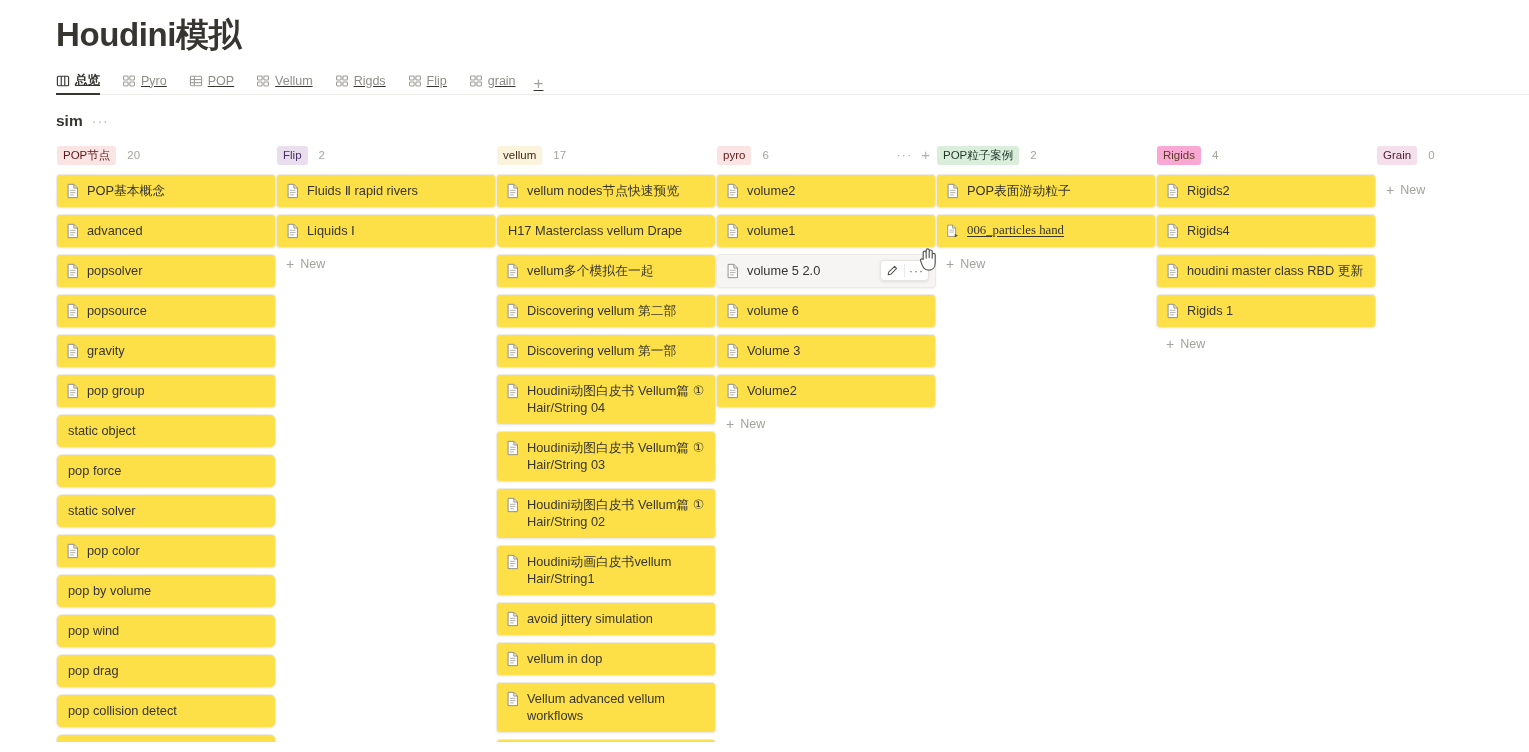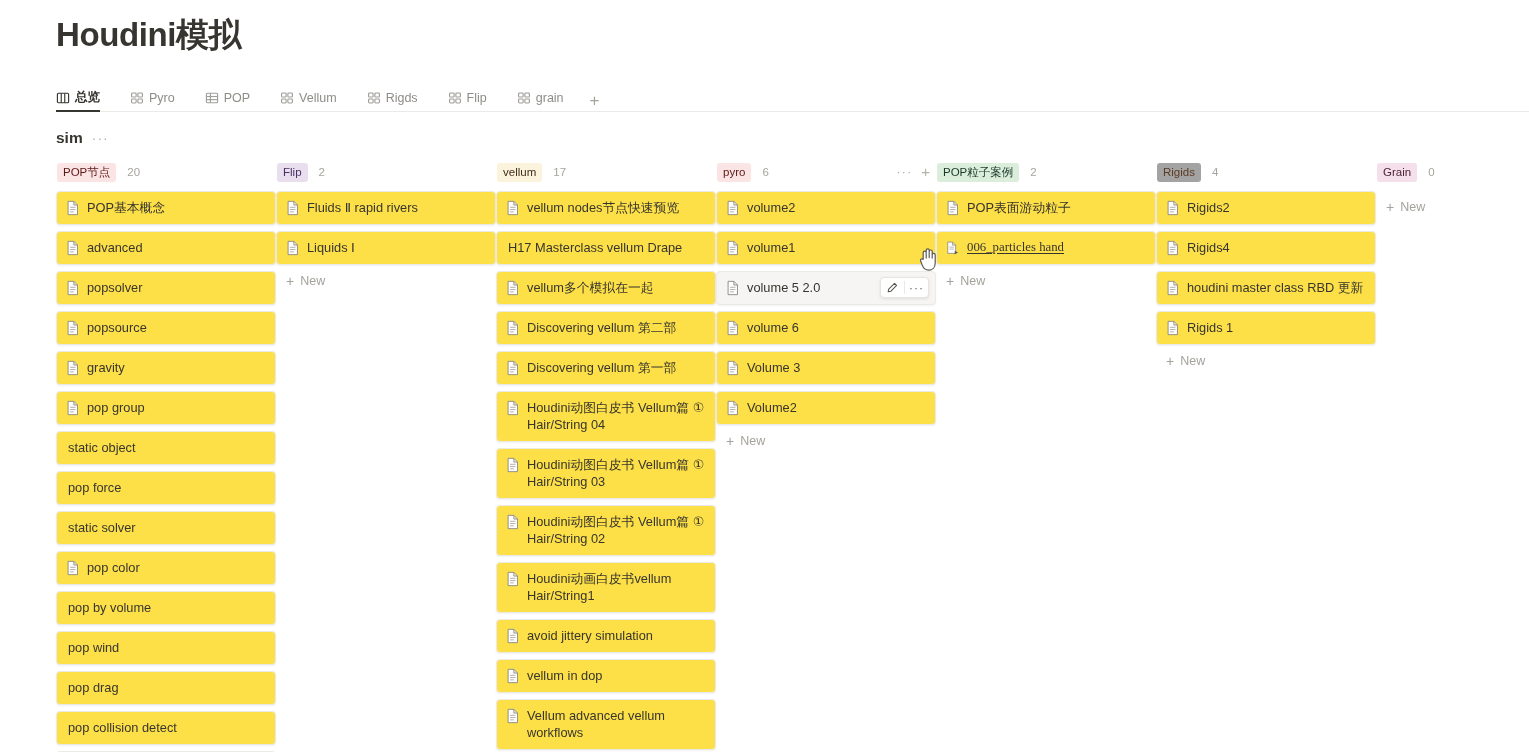--- a/index.html
+++ b/index.html
@@ -20,27 +20,28 @@
     font-weight: bold;
     letter-spacing: -0.4px;
     line-height: 42px;
     color: #37352f;
   }
 
   
   .tabbar {
     display: flex;
     align-items: flex-end;
-    gap: 8px;
-    margin-top: 28px;
+    gap: 0px;
+    margin-top: 11px;
     padding-left: 0px;
     height: 28px;
     border-bottom: 1px solid #eceae6;
     padding-right: 56px;
     margin-right: 0;
+    text-decoration: underline;
   }
   .tab {
     display: flex;
     align-items: center;
     gap: 5px;
     height: 27px;
     padding: 0 9px 0 0;
     margin-right: 13px;
     font-size: 12.5px;
     color: #8f8d88;
@@ -121,21 +122,21 @@
     min-height: 30px;
     padding: 7px 10px 8px 9px;
     display: flex;
     align-items: flex-start;
     gap: 7px;
     cursor: pointer;
     font-size: 12.8px;
     line-height: 17px;
   }
   .card.hover { background: #f6f5f4; }
-  .card.noicon { padding-left: 11px; }
+  .card.noicon { padding-left: 11px; border-radius: 6px; }
   .card-ico { width: 14px; height: 16px; flex: none; margin-top: 1px; }
   .card-label { color: #37352f; word-break: break-word; }
   .card-label.underline { text-decoration: underline; text-decoration-color: #37352f; text-underline-offset: 2px; font-family: Liberation Serif, serif; }
 
   .card-hovertools {
     position: absolute;
     right: 6px; top: 5px;
     display: flex;
     align-items: center;
     background: #ffffff;
@@ -614,21 +615,21 @@
         <span class="card-label underline">006_particles hand</span>
         </div>
       </div>
       <div class="newrow">
         <span class="plus">+</span>
         <span>New</span>
       </div>
     </div>
     <div class="col">
       <div class="col-head">
-      <span class="chip" style="background:#a3a3a3;color:#5c3b23">Rigids</span>
+      <span class="chip" style="background:#f9a8d4;color:#5c3b23">Rigids</span>
       <span class="col-count">4</span>
     </div>
       <div class="cards">
         <div class="card">
           <svg class="card-ico" viewBox="0 0 16 18" fill="none">
       <path d="M2.4 1.4h6.6l4.1 4.1v11.1H2.4z" fill="#fff" stroke="#8a8880" stroke-width="1.05" stroke-linejoin="round"></path>
       <path d="M9 1.4v4.2h4.1" fill="none" stroke="#8a8880" stroke-width="1.05" stroke-linejoin="round"></path>
       <line x1="4.6" y1="8.2" x2="10.9" y2="8.2" stroke="#a9a7a1" stroke-width="1"></line>
       <line x1="4.6" y1="10.8" x2="10.9" y2="10.8" stroke="#a9a7a1" stroke-width="1"></line>
       <line x1="4.6" y1="13.4" x2="9" y2="13.4" stroke="#a9a7a1" stroke-width="1"></line>

